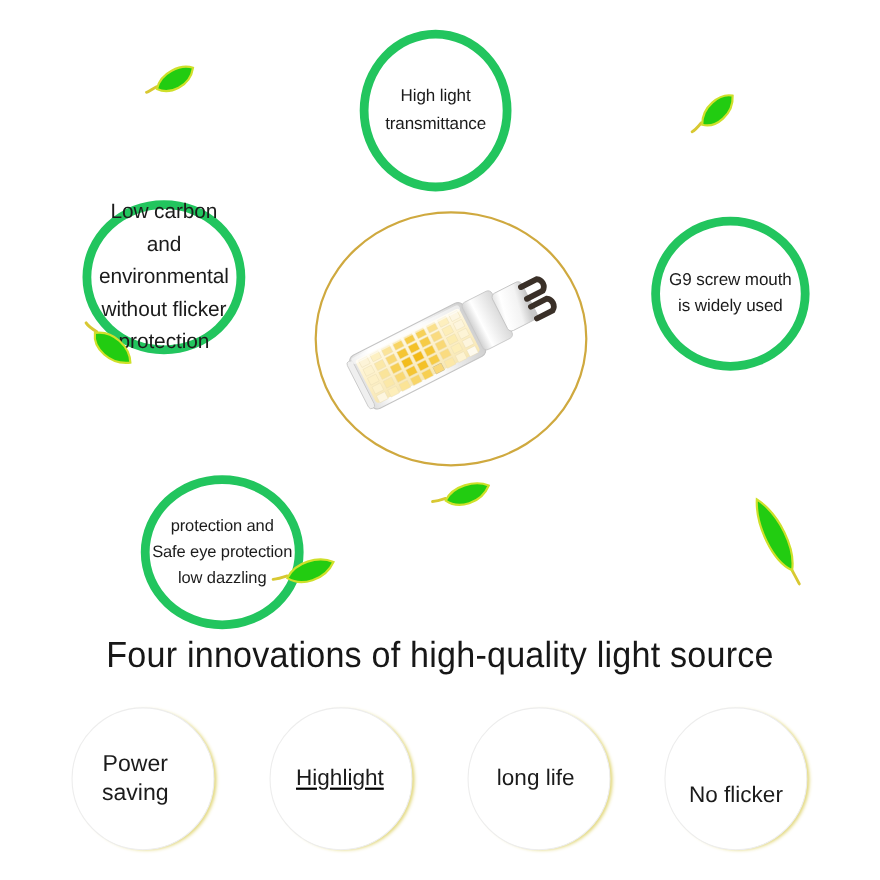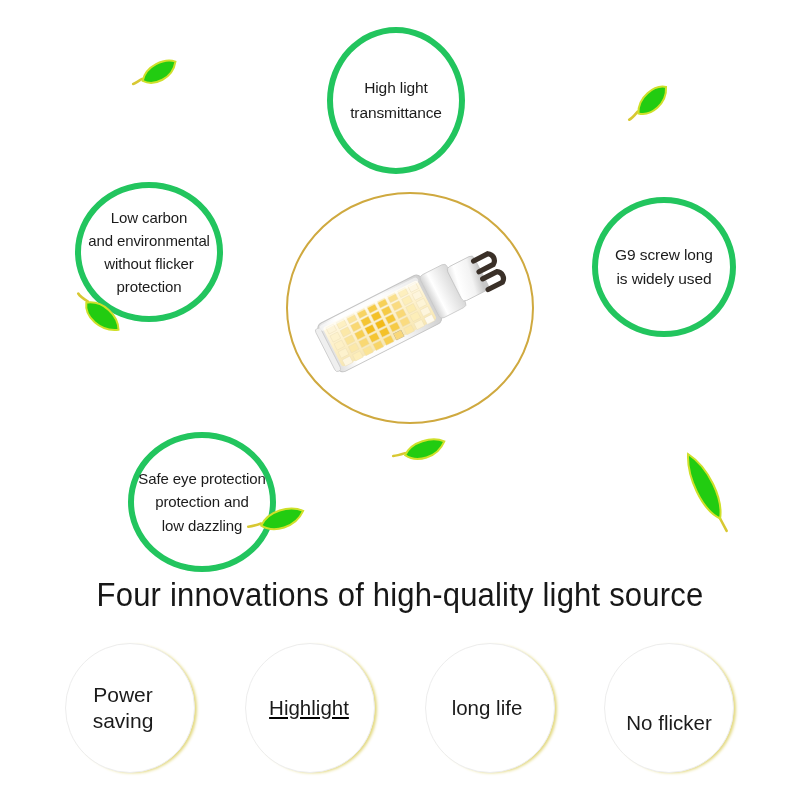--- a/index.html
+++ b/index.html
@@ -18,40 +18,40 @@
     height: 800px;
     background: #ffffff;
     overflow: hidden;
   }
 
   
   .bubble {
     position: absolute;
     box-sizing: border-box;
     border-radius: 50%;
-    border: 6px solid #22c55e;
+    border: 8px solid #22c55e;
     background: transparent;
     display: flex;
     align-items: center;
     z-index: 4;
   }
   .bubble .btext {
     text-align: center;
     color: #1b1b1b;
     font-size: 15.5px;
     line-height: 1.55;
     letter-spacing: -0.1px;
     width: 122%;
   }
 
   .bubble.b-top      { left: 327px; top: 27px;  width: 138px; height: 147px; }
   .bubble.b-top .btext { font-size: 15.5px; width: 108%; }
 
   .bubble.b-left     { left: 75px;  top: 182px; width: 148px; height: 140px; }
-  .bubble.b-left .btext { font-size: 15px; width: 132%; }
+  .bubble.b-left .btext { font-size: 19px; width: 132%; }
 
   .bubble.b-right    { left: 592px; top: 197px; width: 144px; height: 140px; }
   .bubble.b-right .btext { font-size: 15.5px; width: 122%; }
 
   .bubble.b-botleft  { left: 128px; top: 432px; width: 148px; height: 140px; }
   .bubble.b-botleft .btext { font-size: 15px; width: 130%; }
 
   .bubble.b-botright { left: 524px; top: 428px; width: 142px; height: 142px; }
   .bubble.b-botright .btext { font-size: 15.5px; width: 118%; }
 
@@ -157,29 +157,29 @@
     <div class="btext">
       <div>Low carbon</div>
       <div>and environmental</div>
       <div>without flicker</div>
       <div>protection</div>
     </div>
   </div>
 
   <div class="bubble b-right">
     <div class="btext">
-      <div>G9 screw long</div>
+      <div>G9 screw mouth</div>
       <div>is widely used</div>
     </div>
   </div>
 
   <div class="bubble b-botleft">
     <div class="btext">
+      <div>protection and</div>
       <div>Safe eye protection</div>
-      <div>protection and</div>
       <div>low dazzling</div>
     </div>
   </div>
 
 
   <div class="main-circle"></div>
 
   <div class="bulb-wrap">
     <svg width="248" height="232" viewBox="0 0 248 232">
       <defs>

